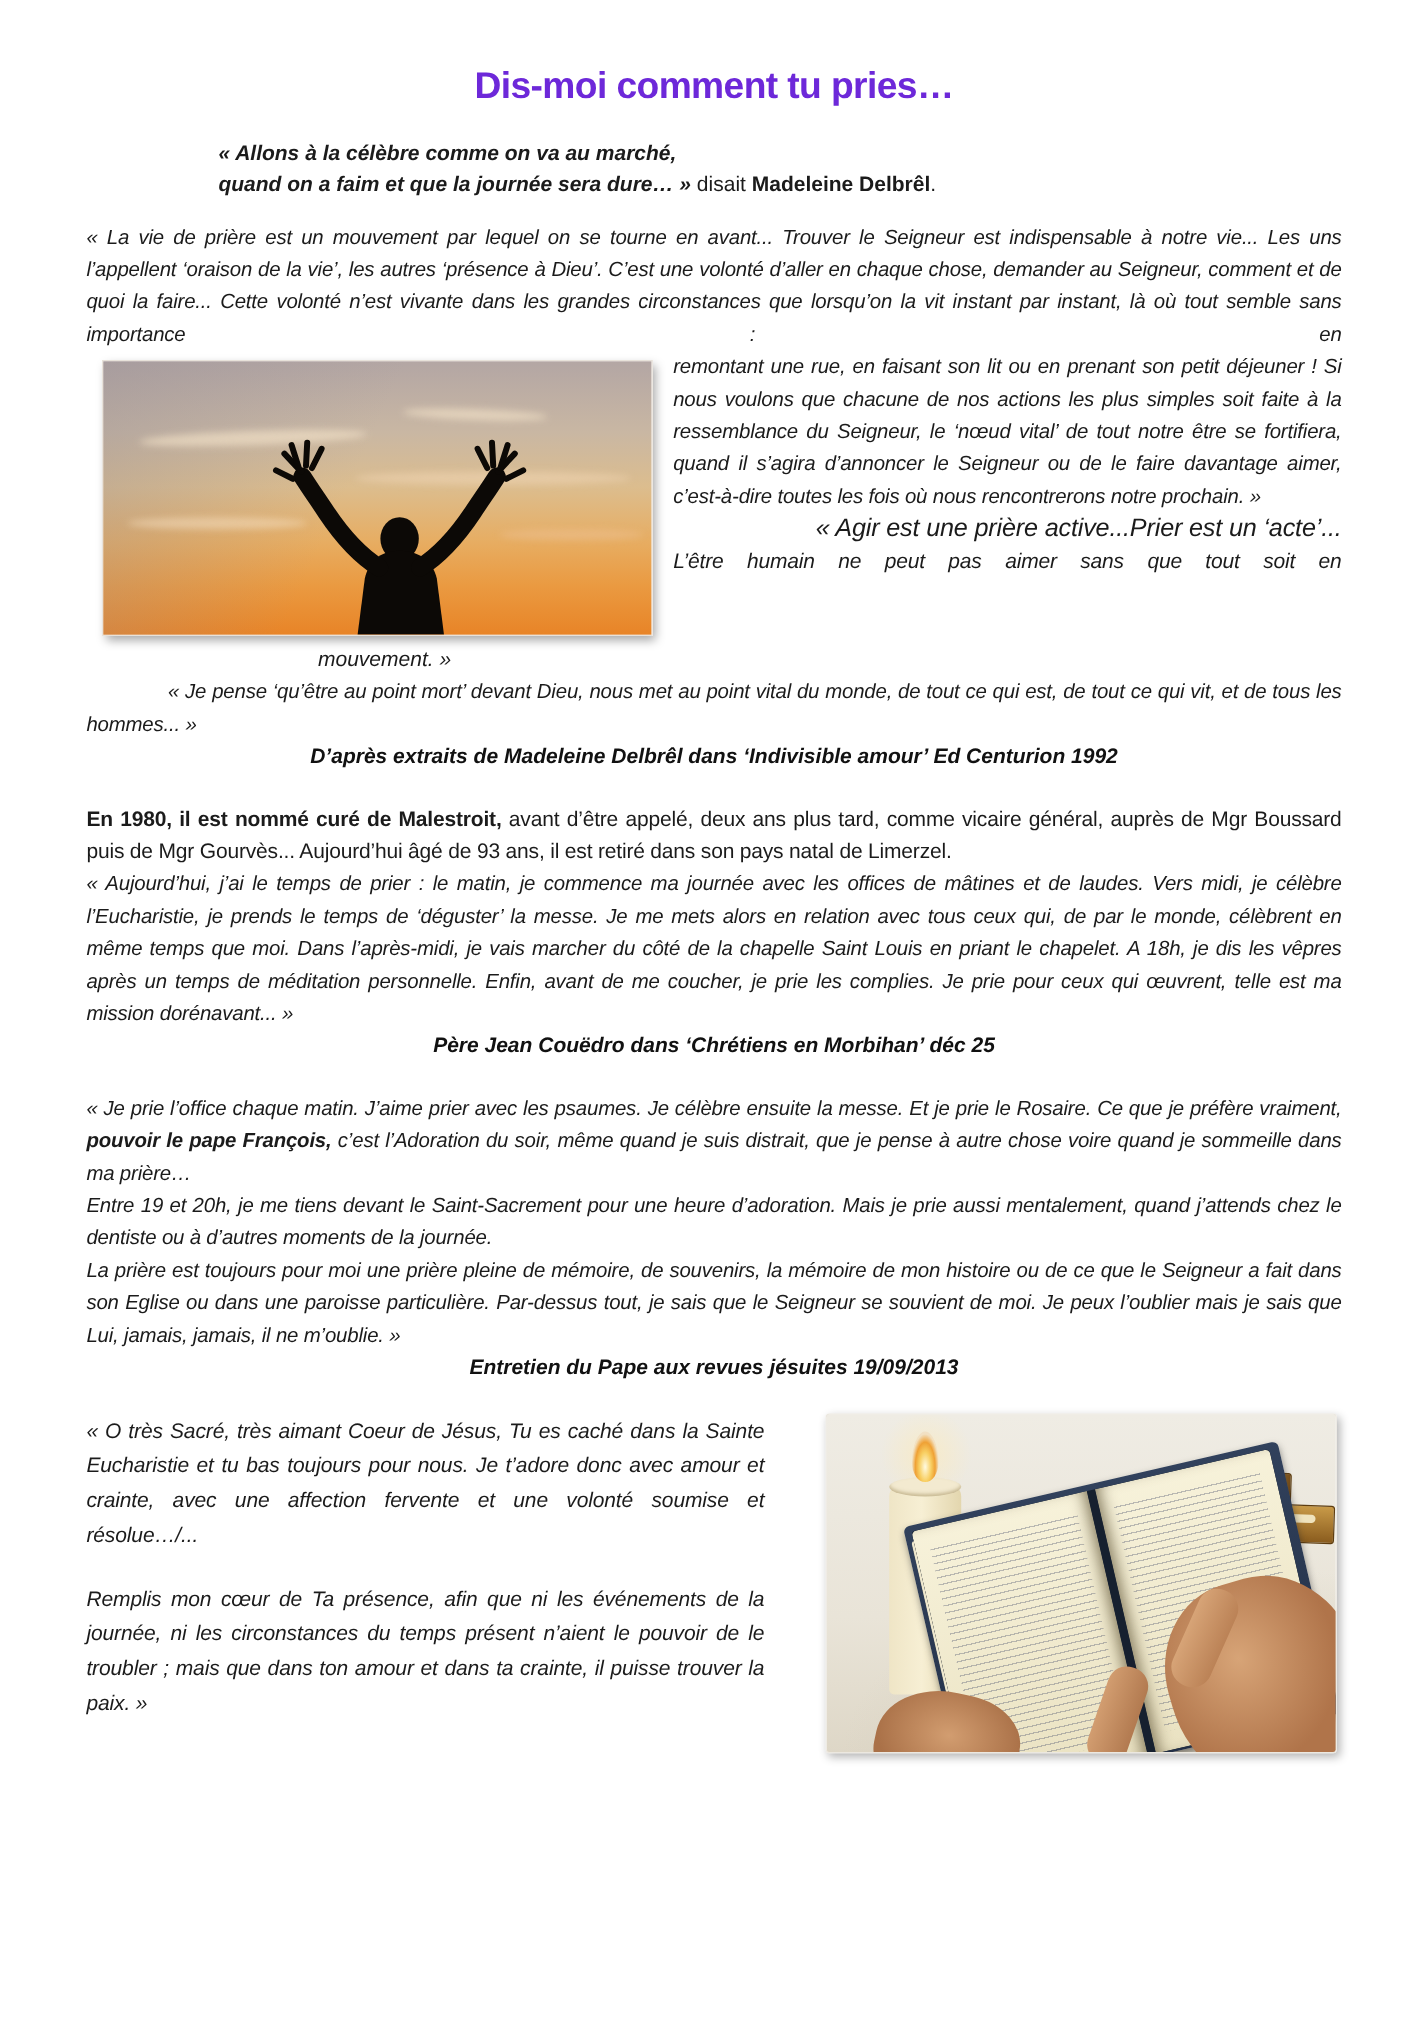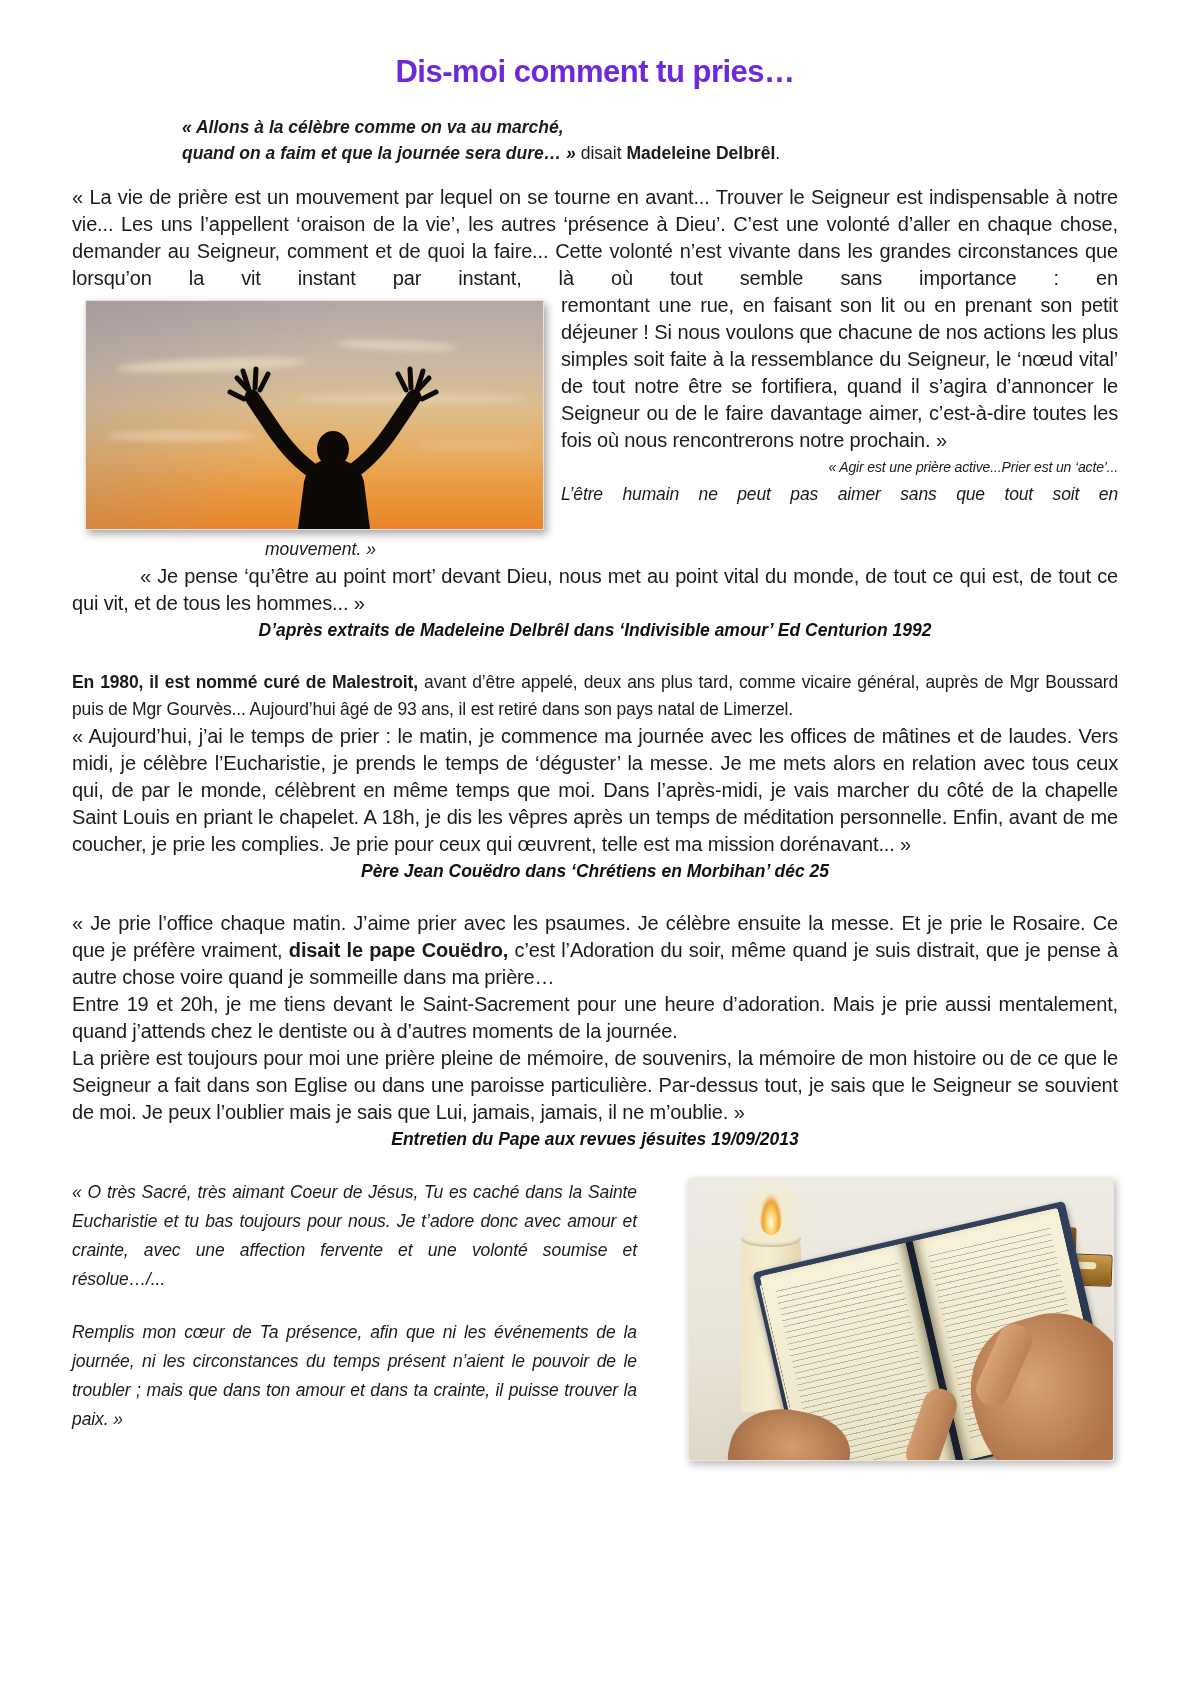--- a/index.html
+++ b/index.html
@@ -17,21 +17,21 @@
     color:#6d28d9;margin:0 0 24px 0;letter-spacing:-0.5px;
   }
   .intro{
     margin:0 0 18px 110px;
     font-size:17.5px;line-height:26px;
   }
   .bi{font-weight:bold;font-style:italic;}
   .b{font-weight:bold;}
   p{margin:0;}
   .body-it{
-    font-size:20px;line-height:27px;
+    font-style:italic;font-size:17px;line-height:27px;
     text-align:justify;letter-spacing:-0.15px;
   }
   .stretch-last{text-align-last:justify;}
   .sunset-photo{
     float:left;width:457px;height:228px;
     margin:8px 17px 6px 13px;
     position:relative;overflow:hidden;
     background:linear-gradient(180deg,#b3a6a4 0%,#c9b7a3 26%,#dcbd8e 46%,#e7ad62 66%,#ea9a41 82%,#e88427 100%);
     box-shadow:3px 4px 8px rgba(0,0,0,.35);
     border:1px solid #e8e2da;
@@ -39,21 +39,21 @@
   .sunset-photo .gray-corner{
     position:absolute;inset:0;
     background:linear-gradient(115deg,rgba(150,142,150,.40),rgba(150,142,150,0) 45%);
   }
   .cloud{position:absolute;border-radius:50%;filter:blur(3px);background:rgba(246,230,204,.6);}
   .c1{width:190px;height:12px;left:30px;top:58px;transform:rotate(-2deg);}
   .c2{width:120px;height:9px;left:250px;top:40px;transform:rotate(2deg);}
   .c3{width:230px;height:11px;left:210px;top:92px;background:rgba(240,214,180,.55);}
   .c4{width:150px;height:10px;left:20px;top:130px;background:rgba(248,226,196,.5);}
   .c5{width:120px;height:9px;left:330px;top:140px;background:rgba(236,190,140,.6);}
-  .agir-line{font-style:italic;font-size:14px;line-height:27px;text-align:right;letter-spacing:-0.15px;}
+  .agir-line{font-style:italic;font-size:21px;line-height:27px;text-align:right;letter-spacing:-0.15px;}
   .etre-line{font-style:italic;font-size:17.5px;line-height:27px;text-align:justify;text-align-last:justify;letter-spacing:-0.15px;}
   .mouvement-line{clear:left;font-style:italic;font-size:17.5px;line-height:27px;padding-left:193px;margin-top:2px;}
   .pense{ text-indent:68px; }
   .attribution{
     font-weight:bold;font-style:italic;font-size:17.5px;line-height:26px;
     text-align:center;color:#111;
   }
   .sec-gap{height:26px;}
   .lead-par{font-size:17.5px;line-height:27px;text-align:justify;letter-spacing:-0.15px;}
   .newman{position:relative;height:400px;margin-top:26px;}
@@ -216,21 +216,21 @@
 <p class="attribution">D’après extraits de Madeleine Delbrêl dans ‘Indivisible amour’ Ed Centurion 1992</p>
 
 <div class="sec-gap"></div>
 
 <p class="lead-par"><span class="b">En 1980, il est nommé curé de Malestroit,</span><span> avant d’être appelé, deux ans plus tard, comme vicaire général, auprès de Mgr Boussard puis de Mgr Gourvès... Aujourd’hui âgé de 93 ans, il est retiré dans son pays natal de Limerzel.</span></p>
 <p class="body-it">« Aujourd’hui, j’ai le temps de prier : le matin, je commence ma journée avec les offices de mâtines et de laudes. Vers midi, je célèbre l’Eucharistie, je prends le temps de ‘déguster’ la messe. Je me mets alors en relation avec tous ceux qui, de par le monde, célèbrent en même temps que moi. Dans l’après-midi, je vais marcher du côté de la chapelle Saint Louis en priant le chapelet. A 18h, je dis les vêpres après un temps de méditation personnelle. Enfin, avant de me coucher, je prie les complies. Je prie pour ceux qui œuvrent, telle est ma mission dorénavant... »</p>
 <p class="attribution">Père Jean Couëdro dans ‘Chrétiens en Morbihan’ déc 25</p>
 
 <div class="sec-gap"></div>
 
-<p class="body-it"><span>« Je prie l’office chaque matin. J’aime prier avec les psaumes. Je célèbre ensuite la messe. Et je prie le Rosaire. Ce que je préfère vraiment, </span><span class="b">disait le pape Couëdro,</span><span> c’est l’Adoration du soir, même quand je suis distrait, que je pense à autre chose voire quand je sommeille dans ma prière…</span></p>
+<p class="body-it"><span>« Je prie l’office chaque matin. J’aime prier avec les psaumes. Je célèbre ensuite la messe. Et je prie le Rosaire. Ce que je préfère vraiment, </span><span class="b">pouvoir le pape François,</span><span> c’est l’Adoration du soir, même quand je suis distrait, que je pense à autre chose voire quand je sommeille dans ma prière…</span></p>
 <p class="body-it">Entre 19 et 20h, je me tiens devant le Saint-Sacrement pour une heure d’adoration. Mais je prie aussi mentalement, quand j’attends chez le dentiste ou à d’autres moments de la journée.</p>
 <p class="body-it">La prière est toujours pour moi une prière pleine de mémoire, de souvenirs, la mémoire de mon histoire ou de ce que le Seigneur a fait dans son Eglise ou dans une paroisse particulière. Par-dessus tout, je sais que le Seigneur se souvient de moi. Je peux l’oublier mais je sais que Lui, jamais, jamais, il ne m’oublie. »</p>
 <p class="attribution">Entretien du Pape aux revues jésuites 19/09/2013</p>
 
 <div class="newman">
   <div class="newman-text">
     <p class="newman-par">« O très Sacré, très aimant Coeur de Jésus, Tu es caché dans la Sainte Eucharistie et tu bas toujours pour nous. Je t’adore donc avec amour et crainte, avec une affection fervente et une volonté soumise et résolue…/...</p>
     <div class="newman-gap"></div>
     <p class="newman-par">Remplis mon cœur de Ta présence, afin que ni les événements de la journée, ni les circonstances du temps présent n’aient le pouvoir de le troubler ; mais que dans ton amour et dans ta crainte, il puisse trouver la paix. »</p>
   </div>

